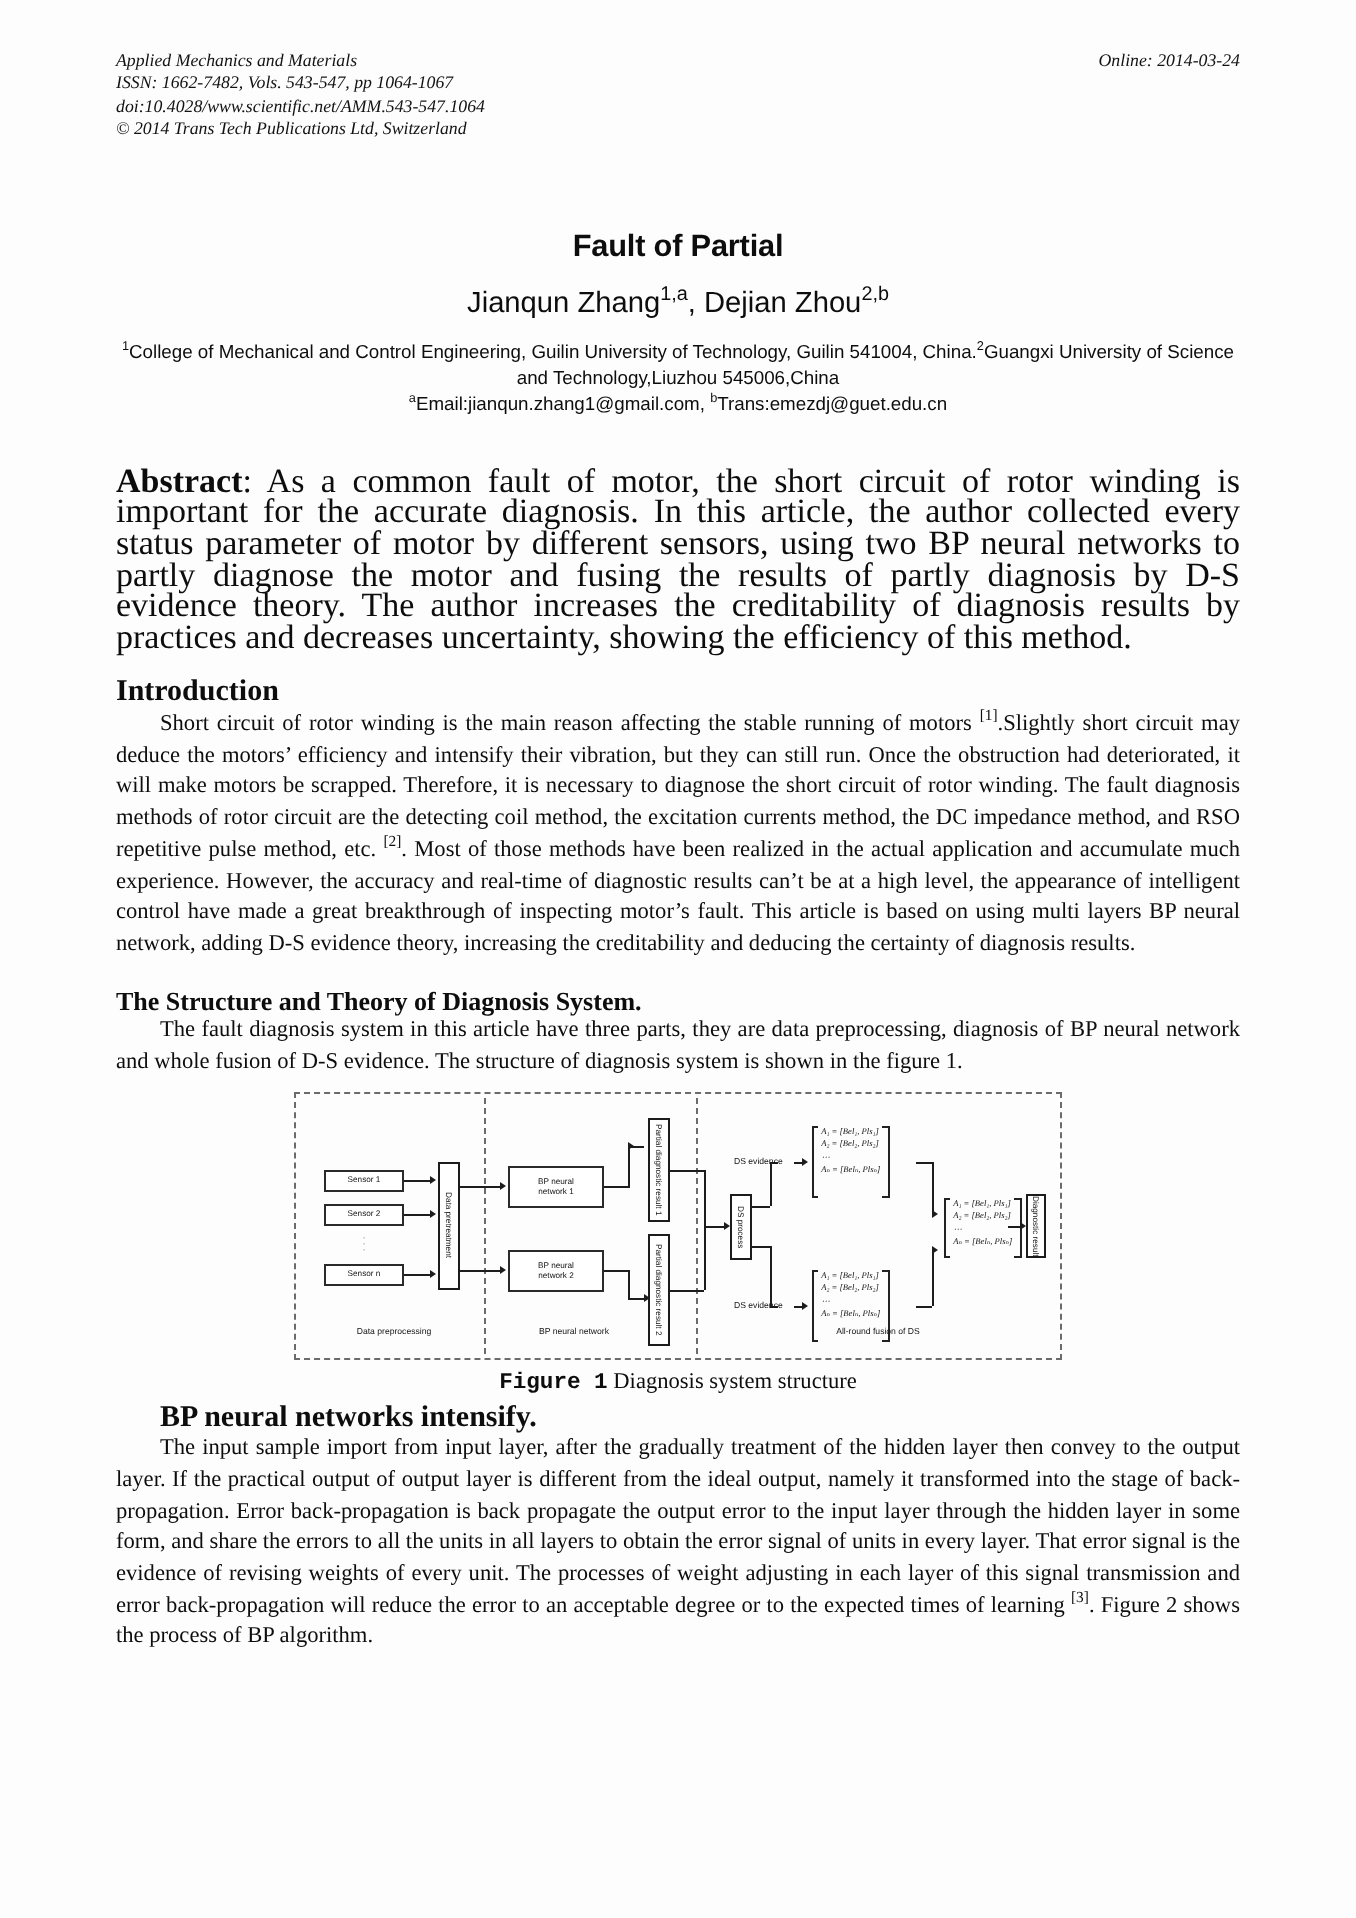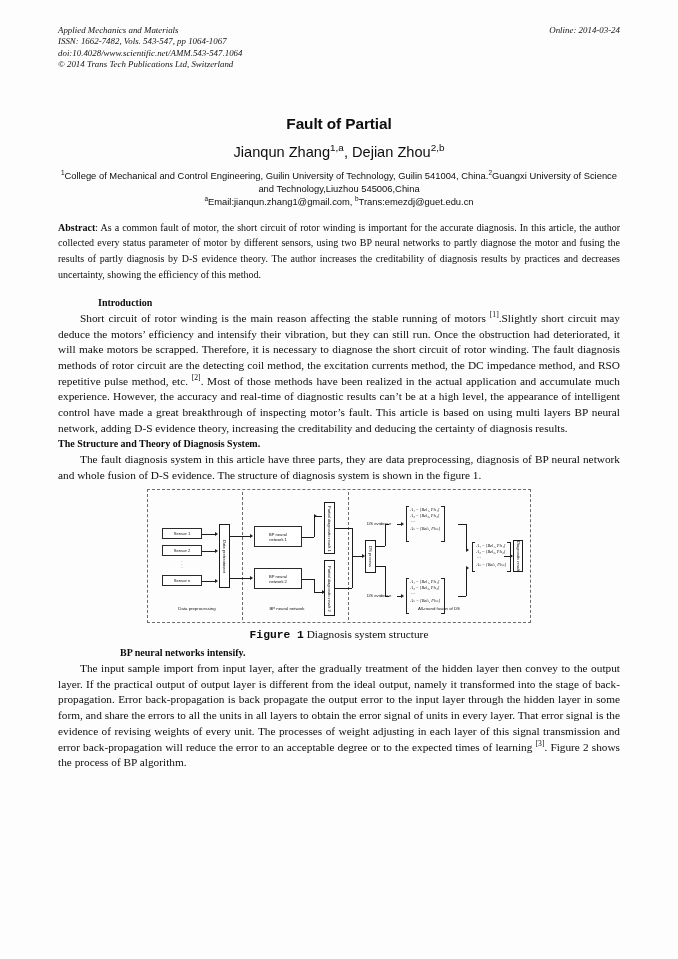--- a/index.html
+++ b/index.html
@@ -72,37 +72,36 @@
   .keyword {
     margin-top: 16px;
     font-family: "Liberation Sans", "DejaVu Sans", sans-serif;
     font-size: 9.6px;
     line-height: 14px;
   }
   .keyword b { font-weight: bold; }
 
   
   .abstract {
-    margin-top: 11px;
-    font-size: 10px;
+    margin-top: 24px;
+    font-size: 17px;
     line-height: 15.6px;
     text-align: justify;
   }
   .abstract b { font-weight: bold; }
 
   .sec-head {
     margin-top: 13px;
-    font-size: 10px;
+    font-size: 15px;
     line-height: 15.6px;
     font-weight: bold;
-    margin-left: 40px;
   }
   .sec-head-tight {
-    margin-top: 0;
-    font-size: 10px;
+    margin-top: 12px;
+    font-size: 13px;
     line-height: 15.6px;
     font-weight: bold;
   }
   p.body {
     margin: 0;
     font-size: 11.3px;
     line-height: 15.7px;
     text-align: justify;
     text-indent: 22px;
   }

